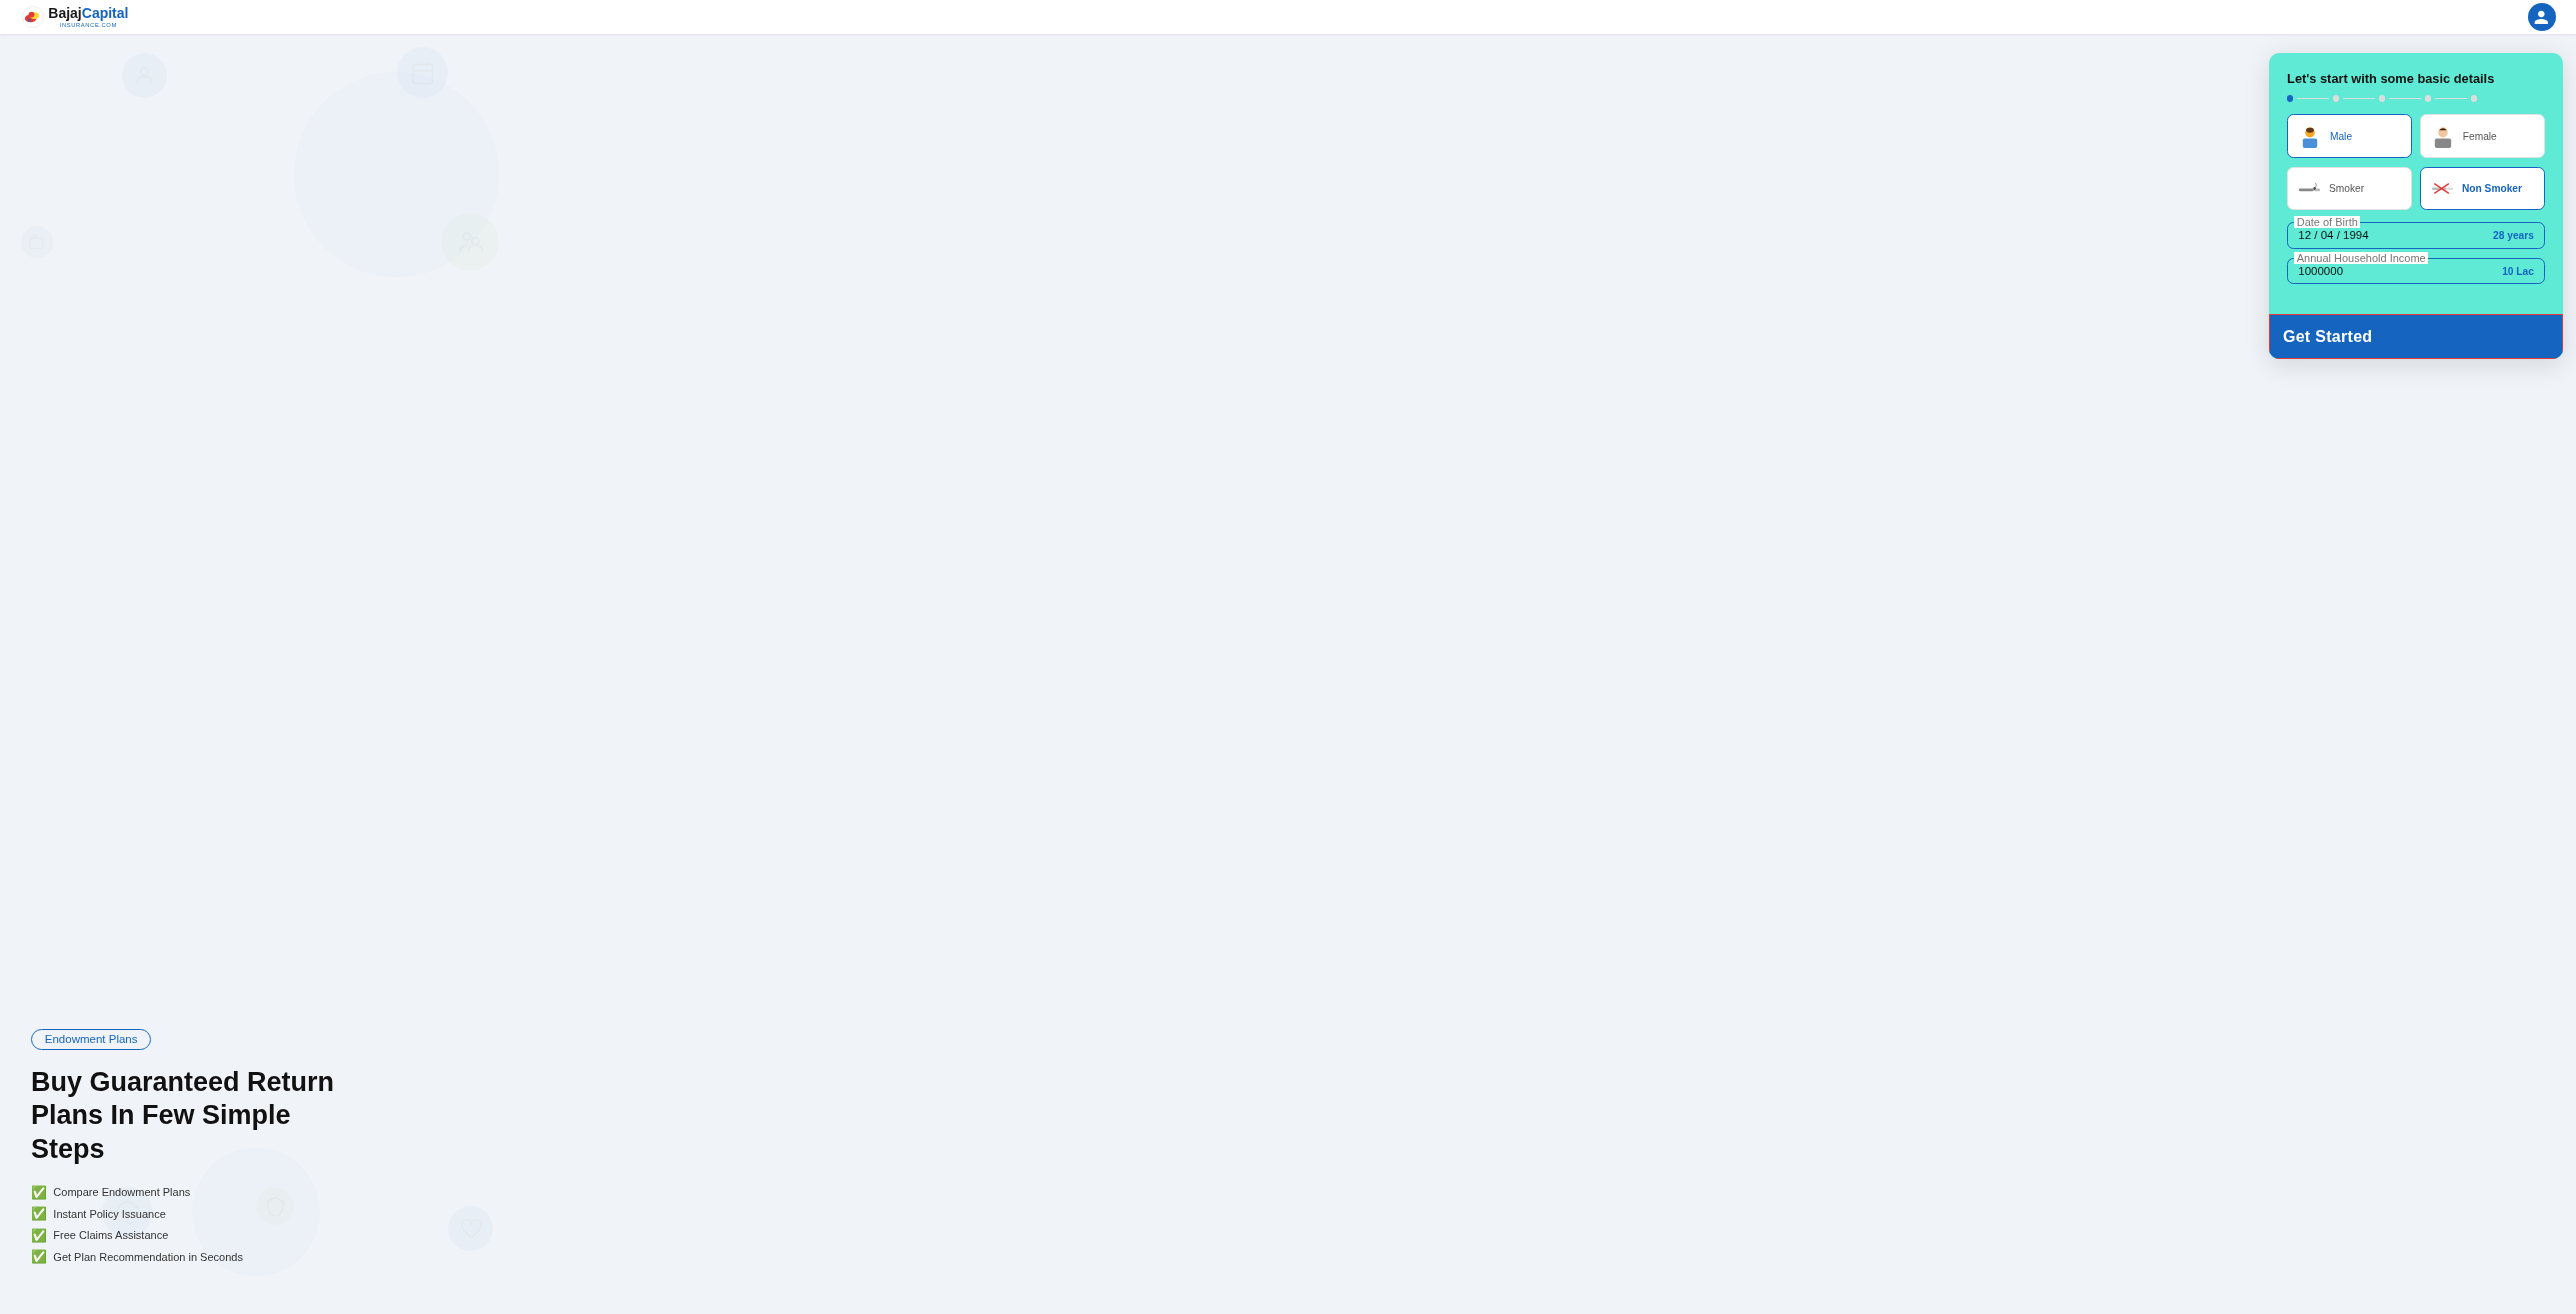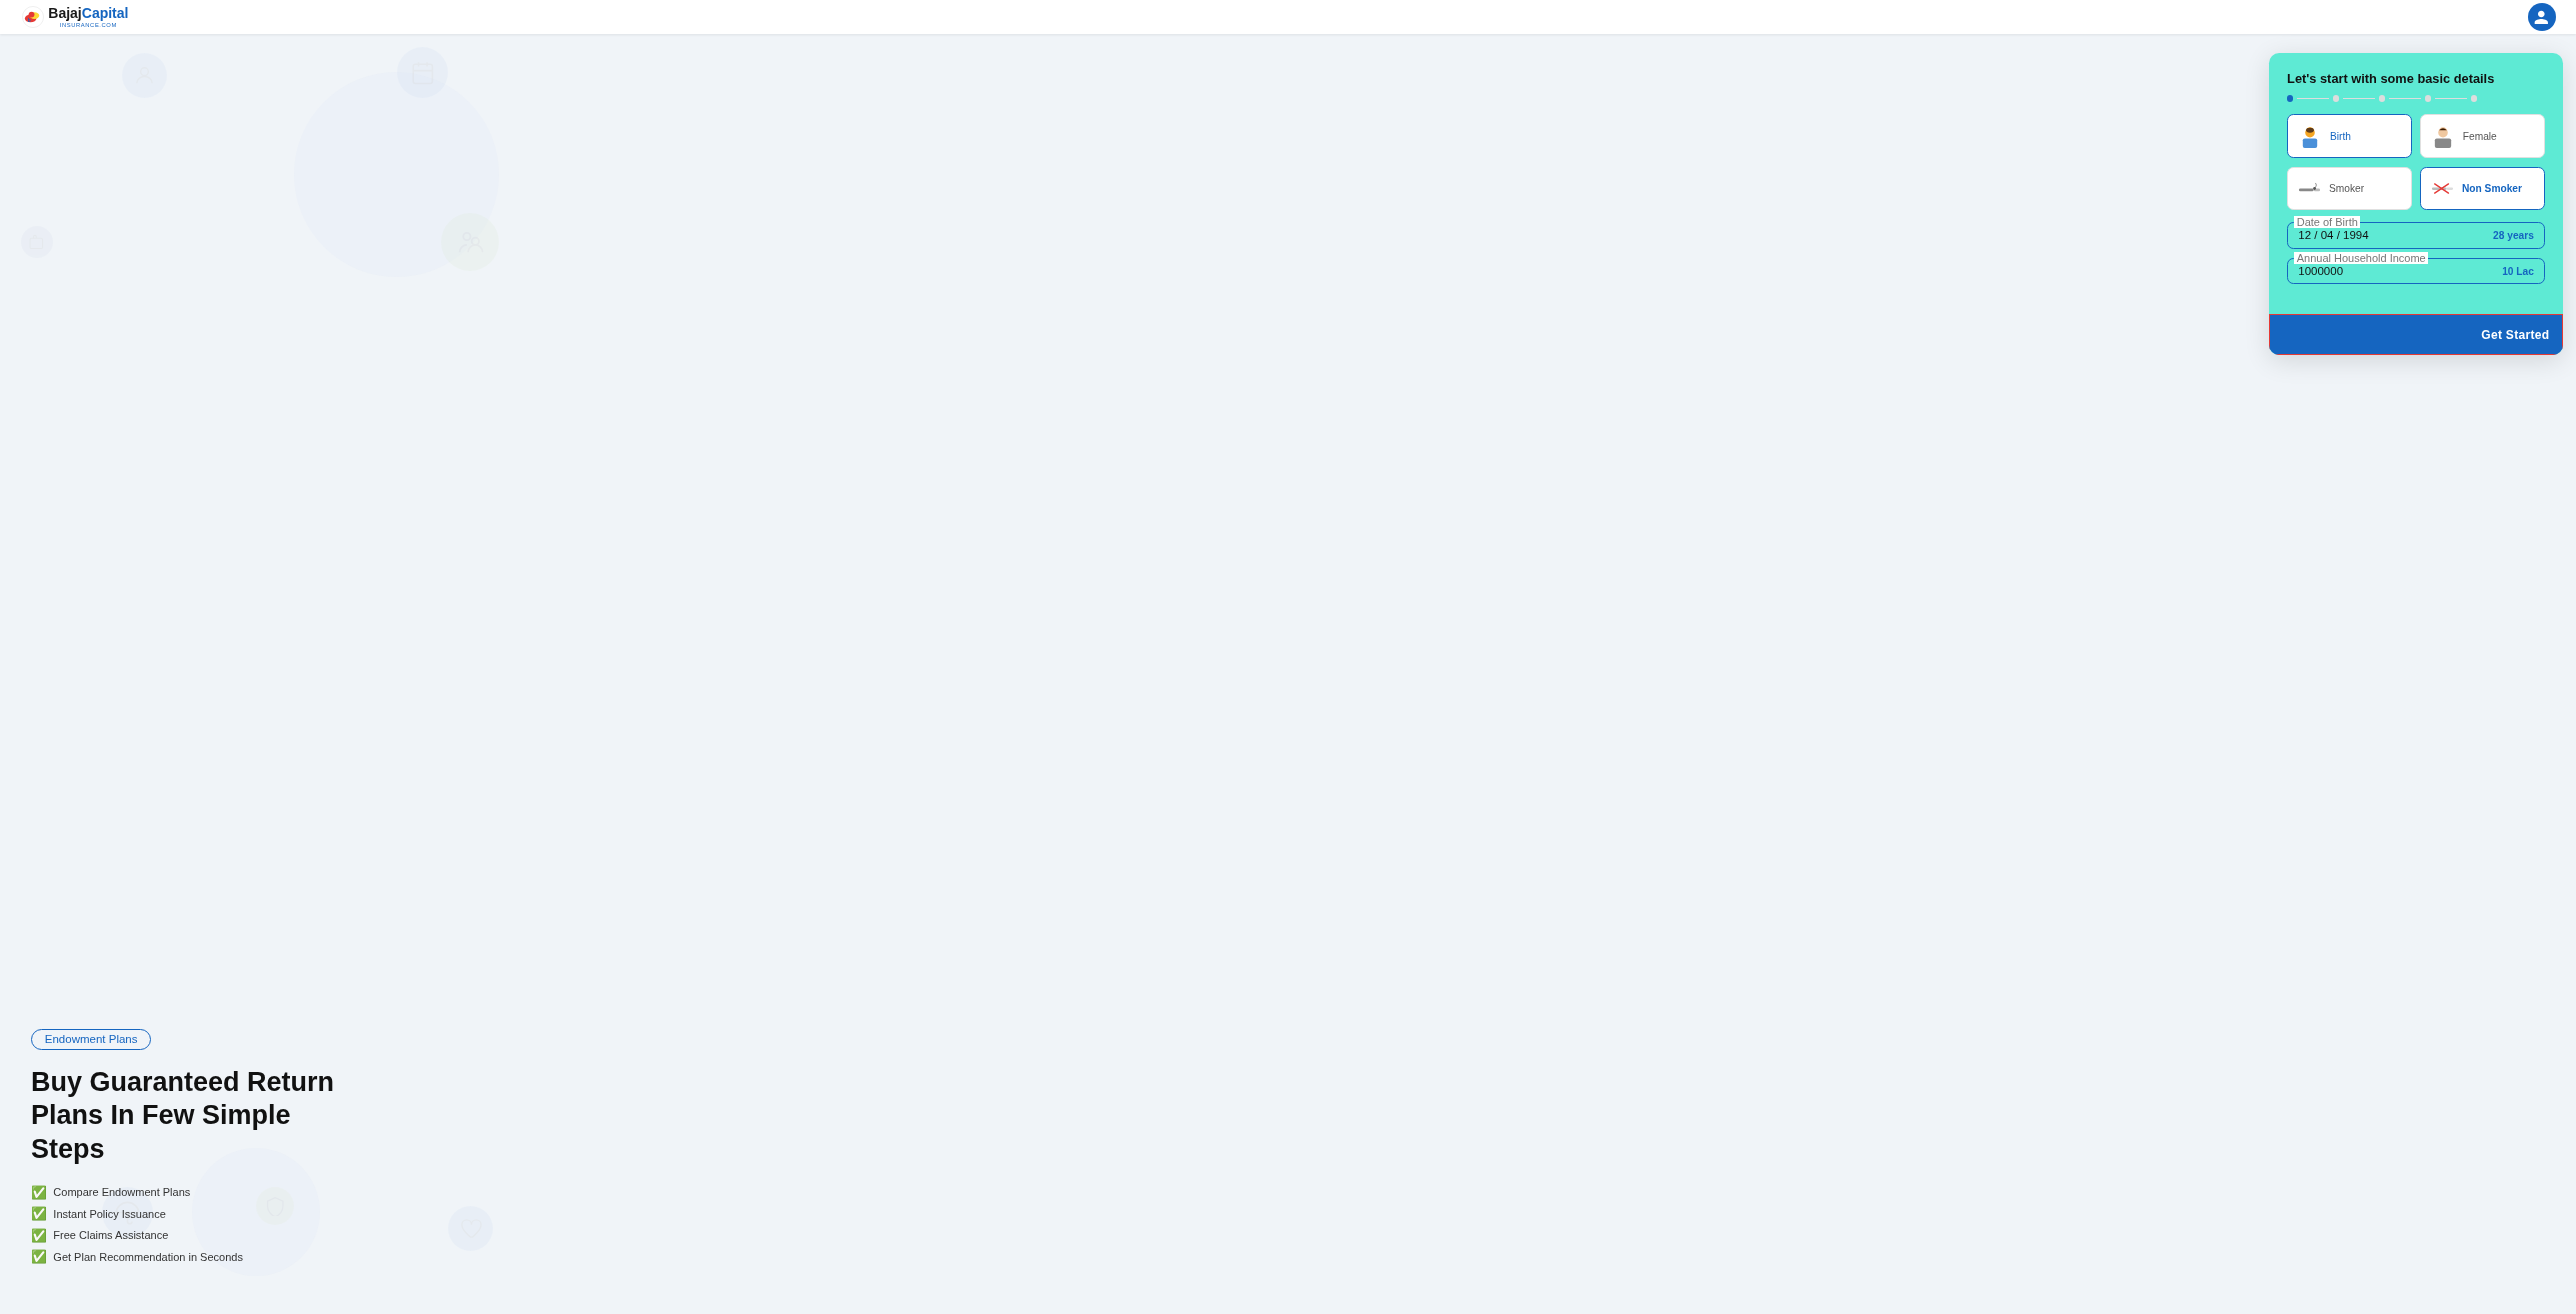--- a/index.html
+++ b/index.html
@@ -276,27 +276,27 @@
       font-weight: 600;
     }
 
     
     .get-started-btn {
       background: #1565c0;
       color: #fff;
       border: 1.9px solid #e53935;
       width: 100%;
       padding: 12.8px;
-      font-size: 12px;
+      font-size: 16px;
       font-weight: 600;
       border-radius: 0;
       cursor: pointer;
       letter-spacing: 0.3px;
       display: block;
-      text-align: right;
+      text-align: left;
       margin-top: 5.1px;
     }
 
     
     .bg-circle-large {
       position: absolute;
       border-radius: 50%;
       background: #e8eef8;
       opacity: 0.5;
     }
@@ -421,21 +421,21 @@
 
         <div class="gender-row">
           <button class="gender-btn selected">
 
             <svg class="gender-avatar" viewBox="0 0 50 50" xmlns="http://www.w3.org/2000/svg">
               <circle cx="25" cy="18" r="10" fill="#f5a623"></circle>
               <rect x="10" y="30" width="30" height="20" rx="4" fill="#4a90d9"></rect>
               <circle cx="25" cy="15" r="8" fill="#f5a623"></circle>
               <ellipse cx="25" cy="13" rx="8" ry="5" fill="#5d3a1a"></ellipse>
             </svg>
-            <span>Birth</span>
+            <span>Male</span>
           </button>
           <button class="gender-btn">
 
             <svg class="gender-avatar" viewBox="0 0 50 50" xmlns="http://www.w3.org/2000/svg">
               <circle cx="25" cy="18" r="10" fill="#f0c8a0"></circle>
               <rect x="8" y="30" width="34" height="20" rx="4" fill="#888"></rect>
               <circle cx="25" cy="15" r="8" fill="#f0c8a0"></circle>
               <path d="M17 13 Q25 5 33 13" fill="#3d1a00"></path>
             </svg>
             <span>Female</span>

